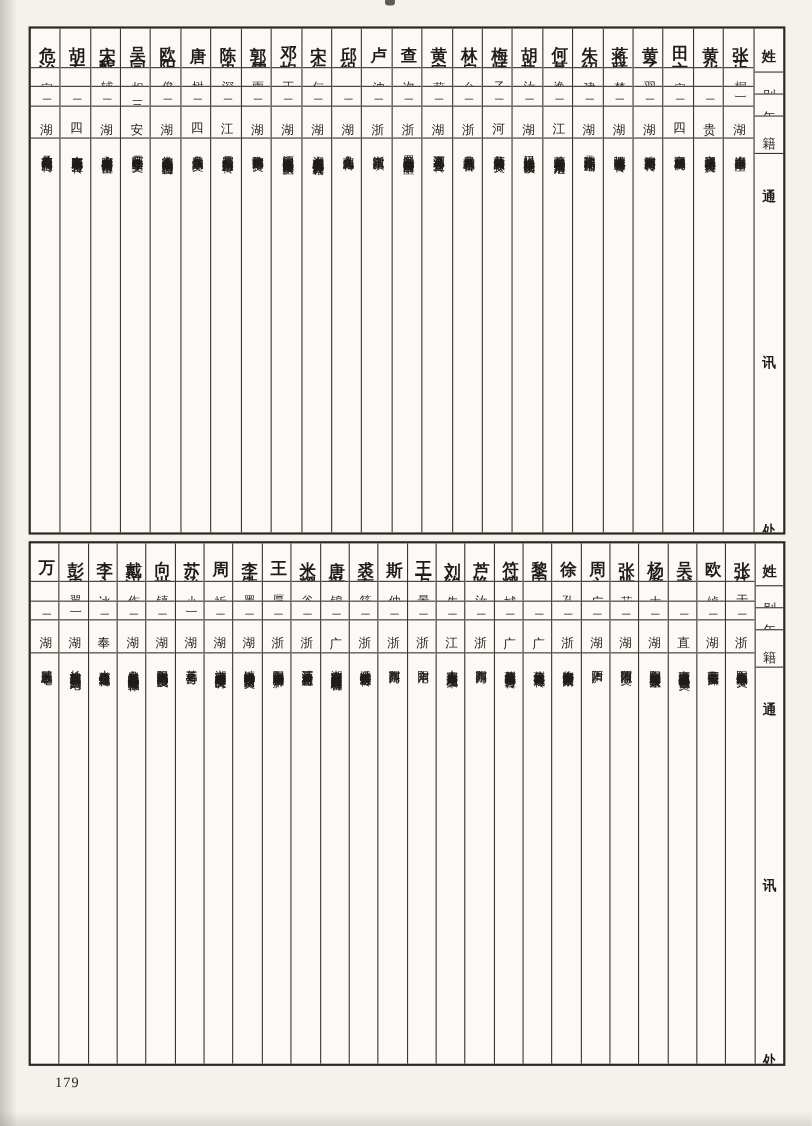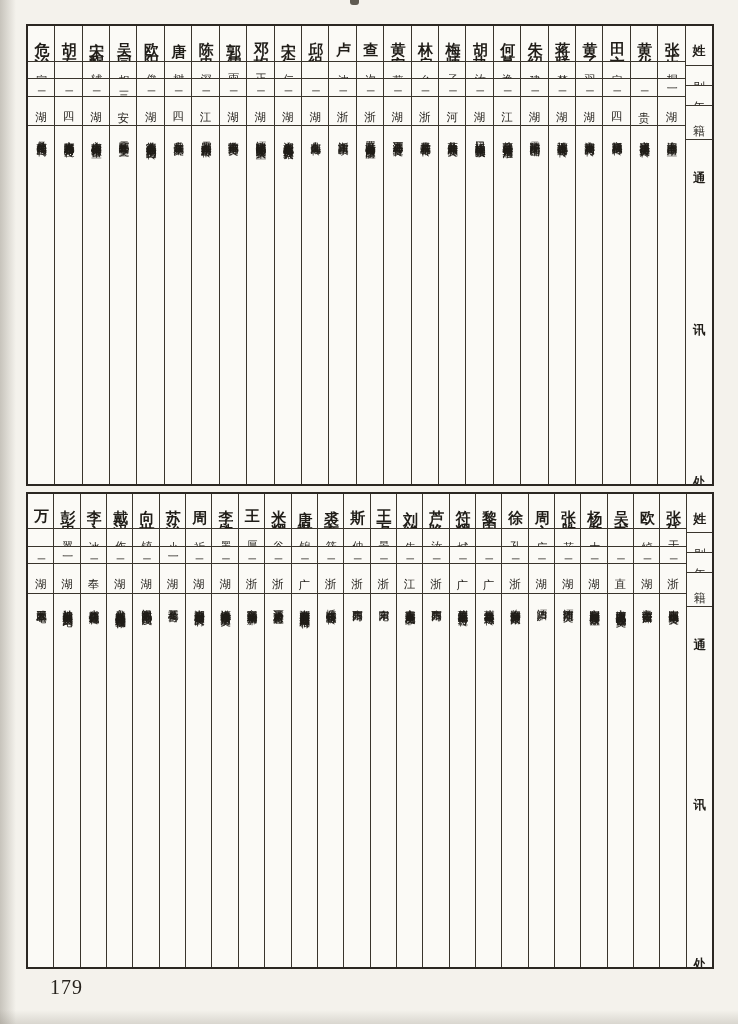--- a/index.html
+++ b/index.html
@@ -96,21 +96,21 @@
     text-align-last: justify;
     height: 100%;
     padding: 14px 0;
     box-sizing: border-box;
   }
 
   .page-number {
     position: absolute;
     left: 50px;
     top: 976px;
-    font-size: 20px;
+    font-size: 13px;
     letter-spacing: 1px;
     color: #26221c;
   }
 </style>
 </head>
 <body>
 
 <div class="scan-edge-left"></div>
 <div class="scan-edge-bottom"></div>
 <div class="speck"></div>

